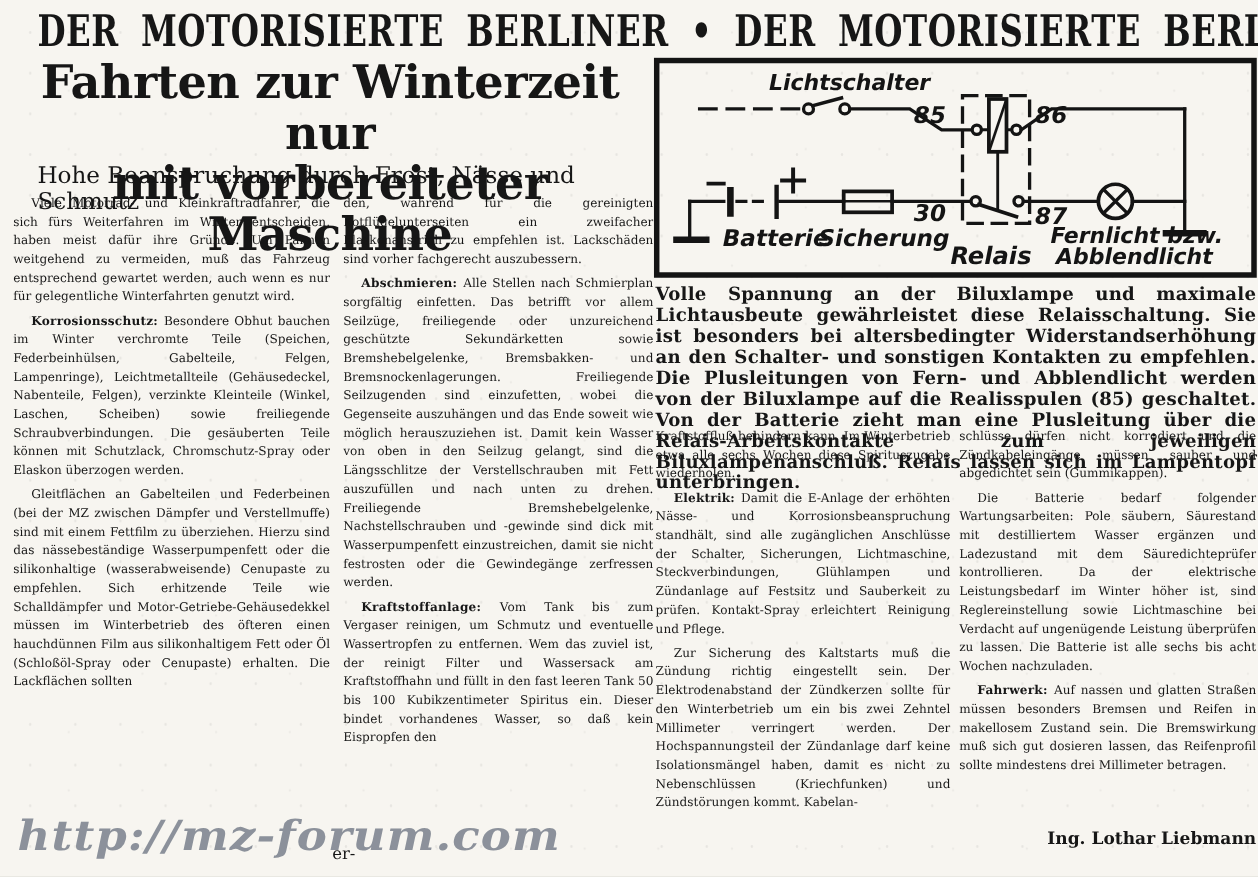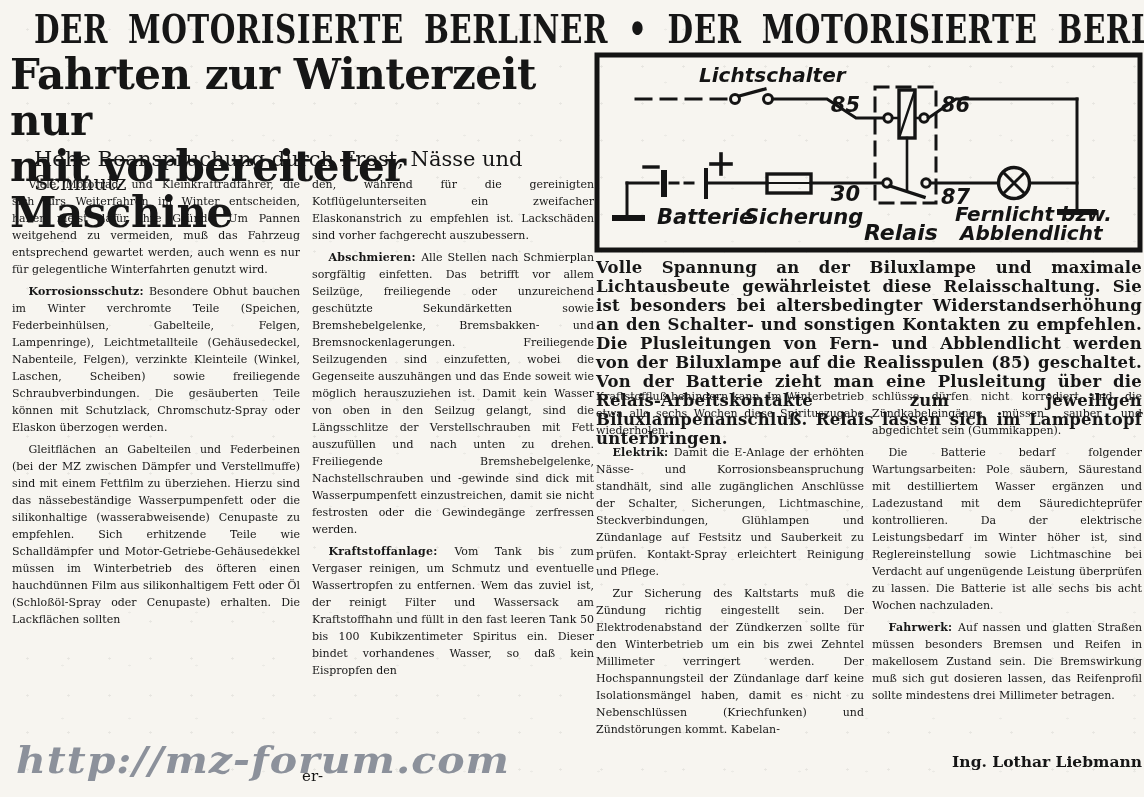--- a/index.html
+++ b/index.html
@@ -17,21 +17,21 @@
   
   .masthead{
     position:absolute;left:34px;top:6px;width:1110px;
     font-weight:bold;font-size:31px;white-space:nowrap;
     letter-spacing:.5px;word-spacing:10px;
     transform:scale(.95,1.28);transform-origin:left top;
   }
   
   .headline{
     position:absolute;left:10px;top:52px;width:580px;
-    font-weight:bold;font-size:42px;line-height:46px;
+    text-align:center;font-weight:bold;font-size:42px;line-height:46px;
     letter-spacing:-.5px;
   }
   .subhead{
     position:absolute;left:10px;top:147px;width:580px;
     text-align:left;padding-left:24px;box-sizing:border-box;
     font-weight:normal;font-size:21px;
   }
   .col{
     position:absolute;top:176px;height:616px;overflow:hidden;
     font-size:11px;line-height:17px;text-align:justify;

